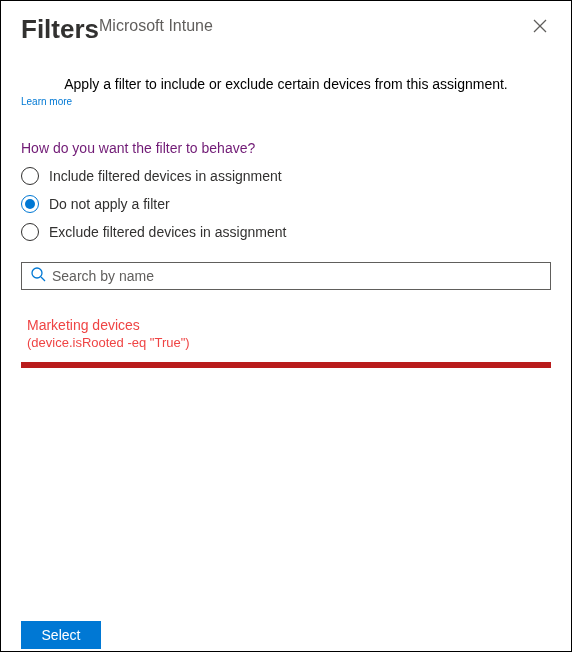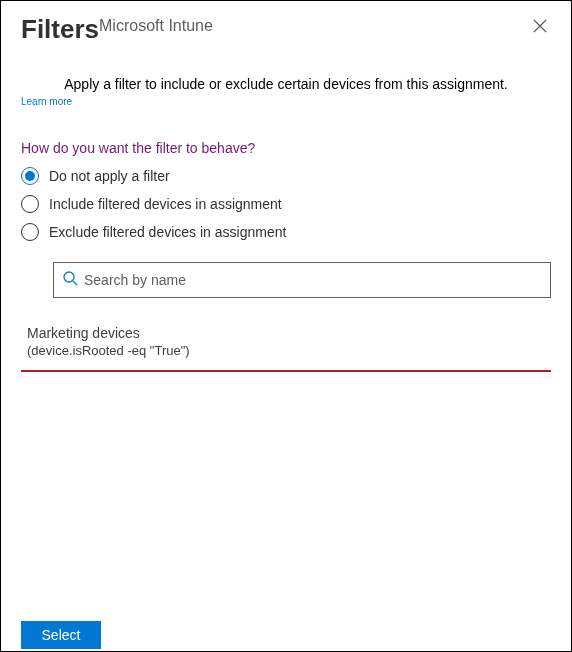--- a/index.html
+++ b/index.html
@@ -55,37 +55,36 @@
   }
   .radio-circle.selected { border-color: #0078d4; }
   .radio-dot {
     width: 10px; height: 10px; border-radius: 50%; background: #0078d4;
   }
   .radio-label { color: #323130; }
 
   .search-wrap {
     margin-top: 16px;
     border: 1px solid #605e5c;
-    height: 36px;
+    height: 28px;
     display: flex; align-items: center;
     padding: 0 8px;
-    margin-left: 32px;
   }
   .search-wrap svg { width: 16px; height: 16px; flex-shrink: 0; }
   .search-input {
     border: none; outline: none; flex: 1; font-size: 14px;
     font-family: inherit; padding: 0 6px; color: #323130;
   }
   .search-input::placeholder { color: #605e5c; }
 
   .result-list { margin-top: 22px; }
   .result-item {
     padding: 4px 6px 10px 6px;
-    border-bottom: 2px solid #b91c1c;
-    color: #404040;
+    border-bottom: 6px solid #b91c1c;
+    color: #ef4444;
     line-height: 1.35;
     cursor: default;
   }
   .result-name { font-size: 14px; }
   .result-rule { font-size: 13px; }
 
   .footer {
     padding: 12px 20px 2px 20px;
   }
   .primary-btn {
@@ -124,28 +123,28 @@
 
   <div class="intro">
     <div class="intro-text">Apply a filter to include or exclude certain devices from this assignment.</div>
     <a class="learn-more">Learn more</a>
   </div>
 
   <div class="question">How do you want the filter to behave?</div>
 
   <div class="radio-group">
     <div class="radio-row">
+      <span class="radio-circle"></span>
+      <span class="radio-label">Include filtered devices in assignment</span>
+    </div>
+    <div class="radio-row">
       <span class="radio-circle selected">
           <span class="radio-dot"></span>
         </span>
       <span class="radio-label">Do not apply a filter</span>
-    </div>
-    <div class="radio-row">
-      <span class="radio-circle"></span>
-      <span class="radio-label">Include filtered devices in assignment</span>
     </div>
     <div class="radio-row">
       <span class="radio-circle"></span>
       <span class="radio-label">Exclude filtered devices in assignment</span>
     </div>
   </div>
 
   <div class="search-wrap">
     <span>
       <svg viewBox="0 0 16 16" fill="none" stroke="#0078d4" stroke-width="1.3">

